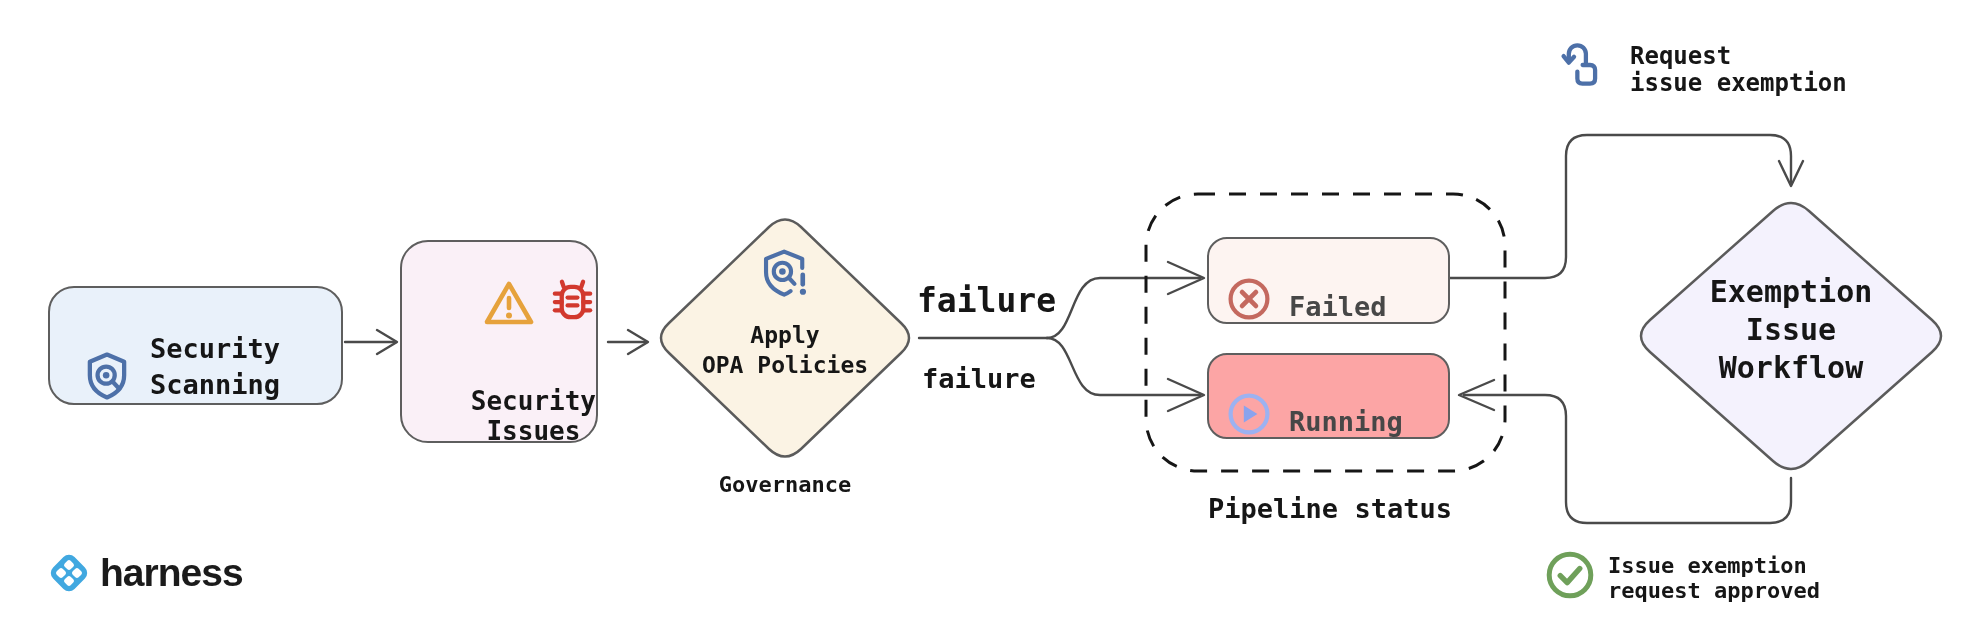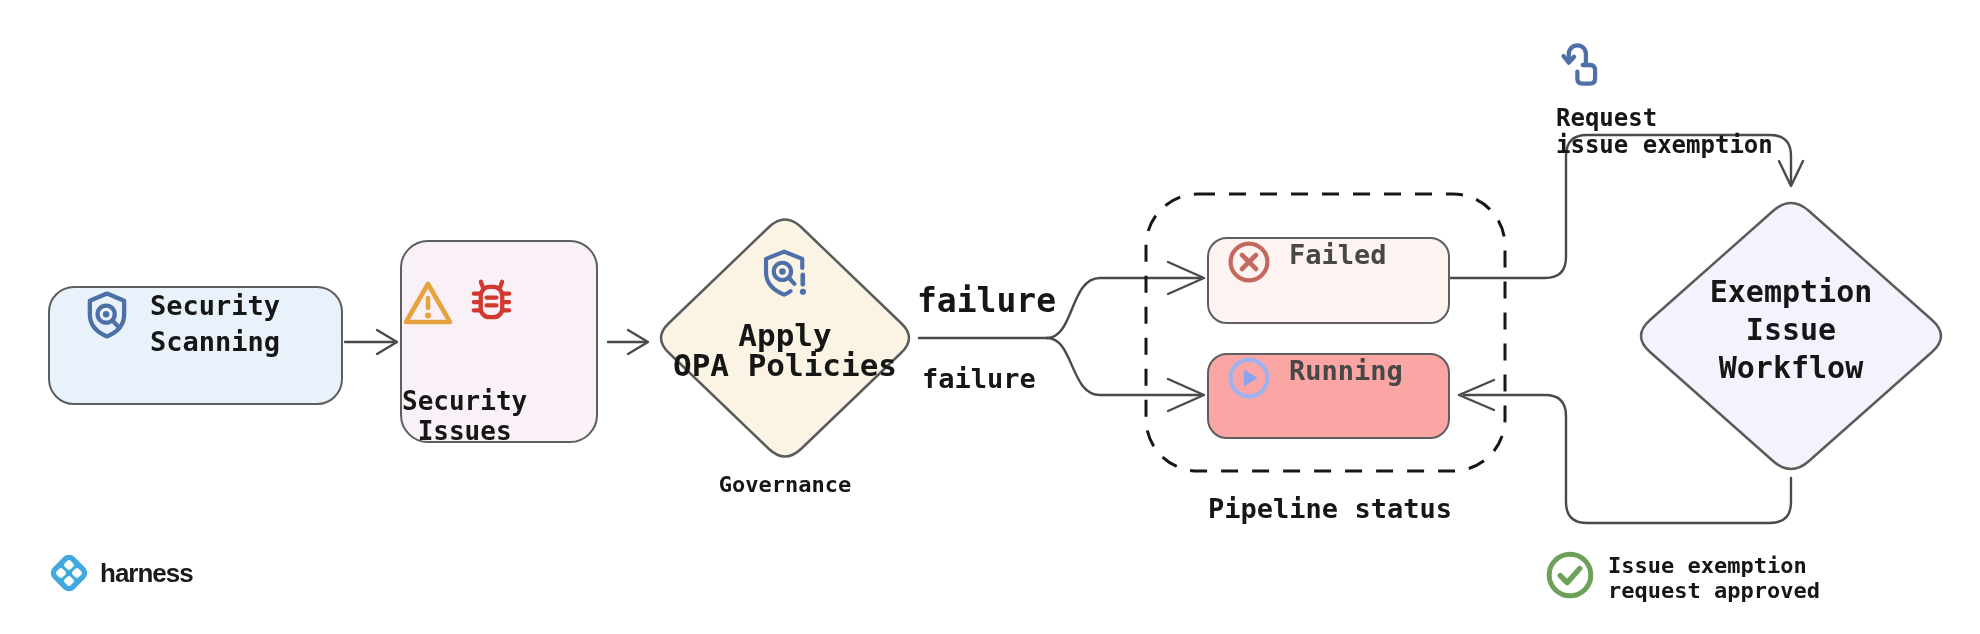--- a/index.html
+++ b/index.html
@@ -6,55 +6,55 @@
   .canvas{
     position:relative;width:1980px;height:634px;background:#ffffff;overflow:hidden;
     font-family:"DejaVu Sans Mono","Liberation Mono",monospace;color:#161616;
   }
   .canvas svg{display:block;}
   .layer{position:absolute;left:0;top:0;width:1980px;height:634px;}
   .abs{position:absolute;}
   .mono{font-family:"DejaVu Sans Mono","Liberation Mono",monospace;font-weight:bold;}
 
   
-  .node{box-sizing:border-box;border:2.5px solid #5e5e5e;display:flex;align-items:flex-start;}
+  .node{box-sizing:border-box;border:2.5px solid #5e5e5e;display:flex;align-items:flex-end;}
   .node-ss{left:48px;top:286px;width:295px;height:119px;border-radius:26px;background:#e9f1fa;padding-left:33px;gap:19px;}
   .node-ss .lines{font-size:27px;line-height:36px;}
   .node-si{left:400px;top:240px;width:198px;height:203px;border-radius:28px;background:#faf0f7;
            flex-direction:column;justify-content:flex-start;padding-top:35px;}
   .node-si .iconrow{display:flex;align-items:center;gap:14px;height:52px;}
   .node-si .lines{font-size:26px;line-height:30px;text-align:center;margin-top:58px;}
   .node-status{width:243px;border-radius:20px;padding-left:17px;gap:17px;}
   .node-failed{left:1207px;top:237px;height:87px;background:#fdf4f1;}
   .node-running{left:1207px;top:353px;height:86px;background:#fca5a5;}
   .node-status .statlabel{font-size:27px;color:#474747;}
 
   
   .d1-content{left:665px;top:246px;width:240px;display:flex;flex-direction:column;align-items:center;}
-  .d1-content .lines{font-size:31px;line-height:30px;text-align:center;margin-top:18px;}
+  .d1-content .lines{font-size:23px;line-height:30px;text-align:center;margin-top:18px;}
   .d2-content{left:1666px;top:273px;width:250px;font-size:30px;line-height:38px;text-align:center;}
 
   
   .lbl{font-weight:bold;}
   .lbl-failure{left:917px;top:281px;font-size:33px;}
   .lbl-success{left:922px;top:363px;font-size:27px;}
   .lbl-governance{left:685px;top:472px;width:200px;text-align:center;font-size:22px;}
   .lbl-pipeline{left:1205px;top:493px;width:250px;text-align:center;font-size:27px;}
 
   
   .annot{display:flex;align-items:flex-start;}
-  .annot-request{left:1556px;top:40px;gap:12px;flex-direction:column;}
+  .annot-request{left:1556px;top:40px;gap:28px;}
   .annot-request .lines{font-size:24px;line-height:27px;padding-top:3px;}
   .annot-approved{left:1544px;top:549px;gap:12px;}
   .annot-approved .lines{font-size:22px;line-height:25px;padding-top:4px;}
 
   
   .brand{left:46px;top:550px;display:flex;align-items:center;gap:8px;}
   .brand .wordmark{font-family:"Liberation Sans","DejaVu Sans",sans-serif;font-weight:700;
-                   font-size:26px;letter-spacing:-1px;color:#1b1b1b;line-height:46px;}
+                   font-size:39px;letter-spacing:-1px;color:#1b1b1b;line-height:46px;}
 </style>
 </head>
 <body>
 
 <div class="canvas">
 
   <svg class="layer" width="1980" height="634" viewBox="0 0 1980 634">
     <g fill="none" stroke="#4a4a4a" stroke-width="2.4" stroke-linecap="round" stroke-linejoin="round">
       <g>
         <path d="M345 342 H396"></path>

